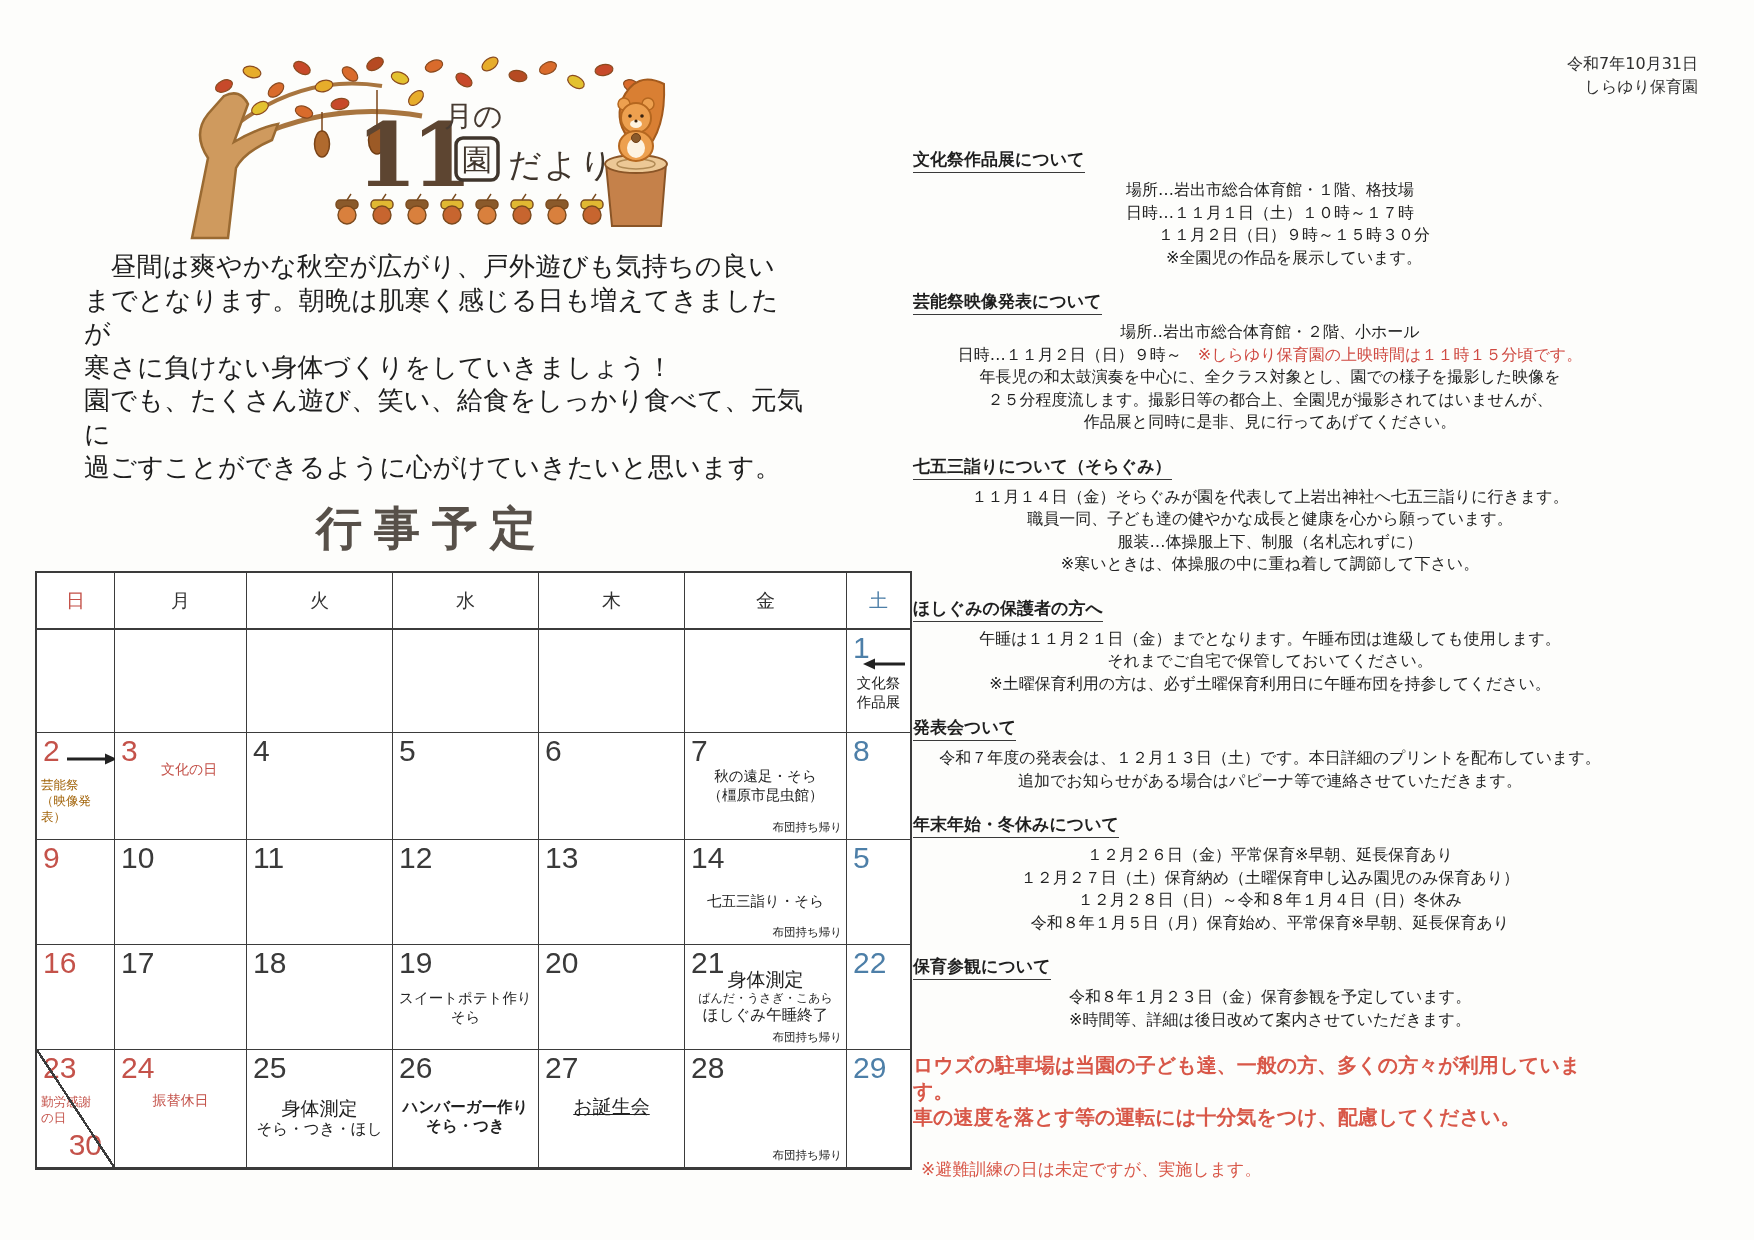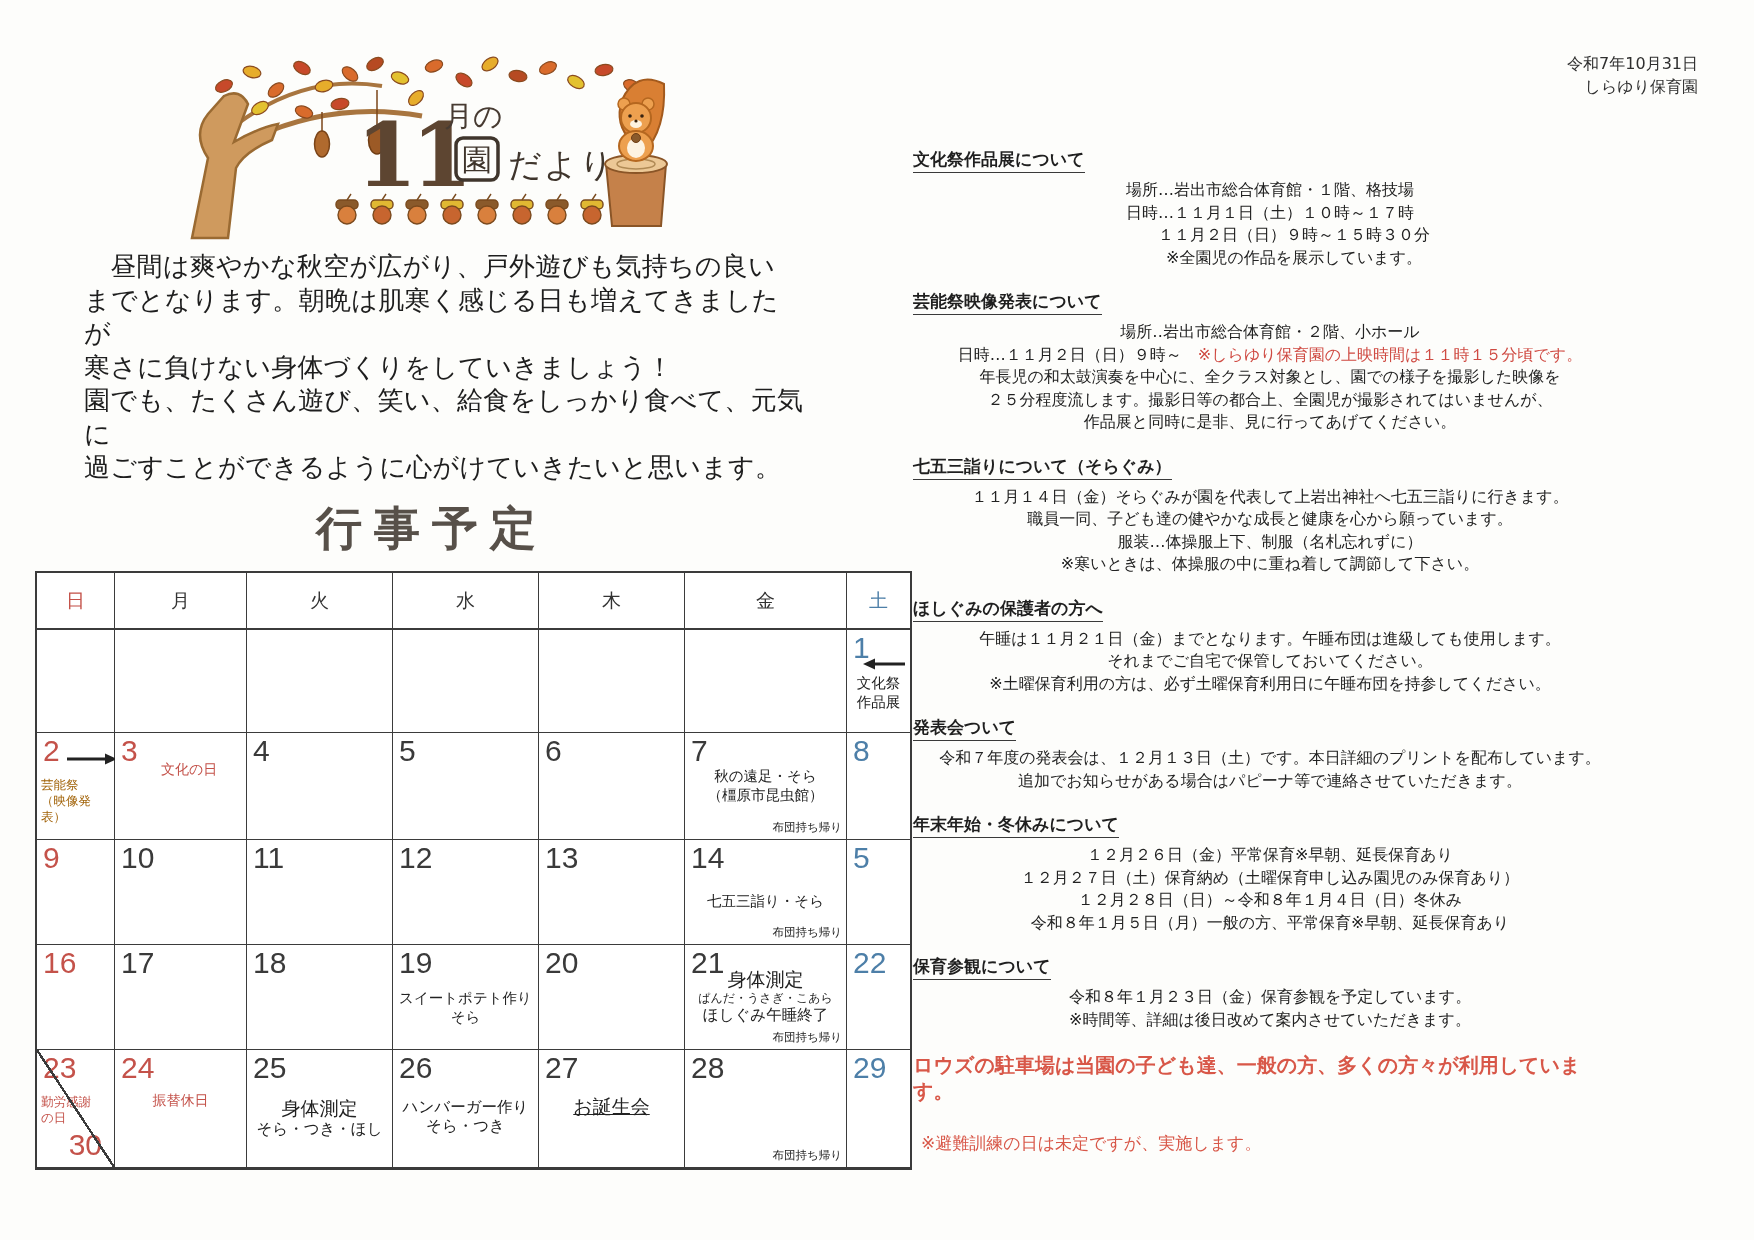--- a/index.html
+++ b/index.html
@@ -327,21 +327,21 @@
     </div>
     <div class="cal-cell">
       <span class="day">25</span>
       <div class="events" style="top: 46px;">
         <div class="ev-lg">身体測定</div>
         <div class="ev-md2">そら・つき・ほし</div>
       </div>
     </div>
     <div class="cal-cell">
       <span class="day">26</span>
-      <div class="events" style="top: 48px;">
+      <div class="events" style="top: 48px; font-weight: bold;">
         <div class="ev-md2">ハンバーガー作り</div>
         <div class="ev-md2">そら・つき</div>
       </div>
     </div>
     <div class="cal-cell">
       <span class="day">27</span>
       <div class="events" style="top: 44px; text-decoration: underline;">
         <div class="ev-lg">お誕生会</div>
       </div>
     </div>
@@ -354,20 +354,21 @@
     </div>
   </div>
 
 <div class="right-col">
   <div id="sections">
       <div class="section"><h3 class="sec-heading">文化祭作品展について</h3><p class="sec-line"><span>場所…岩出市総合体育館・１階、格技場</span></p><p class="sec-line"><span>日時…１１月１日（土）１０時～１７時</span></p><p class="sec-line"><span>　　　１１月２日（日）９時～１５時３０分</span></p><p class="sec-line"><span>　　　※全園児の作品を展示しています。</span></p></div>
       <div class="section"><h3 class="sec-heading">芸能祭映像発表について</h3><p class="sec-line"><span>場所‥岩出市総合体育館・２階、小ホール</span></p><p class="sec-line"><span>日時…１１月２日（日）９時～　</span><span class="red-text">※しらゆり保育園の上映時間は１１時１５分頃です。</span></p><p class="sec-line"><span>年長児の和太鼓演奏を中心に、全クラス対象とし、園での様子を撮影した映像を</span></p><p class="sec-line"><span>２５分程度流します。撮影日等の都合上、全園児が撮影されてはいませんが、</span></p><p class="sec-line"><span>作品展と同時に是非、見に行ってあげてください。</span></p></div>
       <div class="section"><h3 class="sec-heading">七五三詣りについて（そらぐみ）</h3><p class="sec-line"><span>１１月１４日（金）そらぐみが園を代表して上岩出神社へ七五三詣りに行きます。</span></p><p class="sec-line"><span>職員一同、子ども達の健やかな成長と健康を心から願っています。</span></p><p class="sec-line"><span>服装…体操服上下、制服（名札忘れずに）</span></p><p class="sec-line"><span>※寒いときは、体操服の中に重ね着して調節して下さい。</span></p></div>
       <div class="section"><h3 class="sec-heading">ほしぐみの保護者の方へ</h3><p class="sec-line"><span>午睡は１１月２１日（金）までとなります。午睡布団は進級しても使用します。</span></p><p class="sec-line"><span>それまでご自宅で保管しておいてください。</span></p><p class="sec-line"><span>※土曜保育利用の方は、必ず土曜保育利用日に午睡布団を持参してください。</span></p></div>
       <div class="section"><h3 class="sec-heading">発表会ついて</h3><p class="sec-line"><span>令和７年度の発表会は、１２月１３日（土）です。本日詳細のプリントを配布しています。</span></p><p class="sec-line"><span>追加でお知らせがある場合はパピーナ等で連絡させていただきます。</span></p></div>
-      <div class="section"><h3 class="sec-heading">年末年始・冬休みについて</h3><p class="sec-line"><span>１２月２６日（金）平常保育※早朝、延長保育あり</span></p><p class="sec-line"><span>１２月２７日（土）保育納め（土曜保育申し込み園児のみ保育あり）</span></p><p class="sec-line"><span>１２月２８日（日）～令和８年１月４日（日）冬休み</span></p><p class="sec-line"><span>令和８年１月５日（月）一般の方、平常保育※早朝、延長保育あり</span></p></div>
+      <div class="section"><h3 class="sec-heading">年末年始・冬休みについて</h3><p class="sec-line"><span>１２月２６日（金）平常保育※早朝、延長保育あり</span></p><p class="sec-line"><span>１２月２７日（土）保育納め（土曜保育申し込み園児のみ保育あり）</span></p><p class="sec-line"><span>１２月２８日（日）～令和８年１月４日（日）冬休み</span></p><p class="sec-line"><span>令和８年１月５日（月）保育始め、平常保育※早朝、延長保育あり</span></p></div>
       <div class="section"><h3 class="sec-heading">保育参観について</h3><p class="sec-line"><span>令和８年１月２３日（金）保育参観を予定しています。</span></p><p class="sec-line"><span>※時間等、詳細は後日改めて案内させていただきます。</span></p></div>
     </div>
   <div class="warning">
     <p class="warn-line">ロウズの駐車場は当園の子ども達、一般の方、多くの方々が利用しています。</p>
+    <p class="warn-line">車の速度を落とす等の運転には十分気をつけ、配慮してください。</p>
   </div>
   <p class="drill-note">※避難訓練の日は未定ですが、実施します。</p>
 </div>
 
 </body></html>

